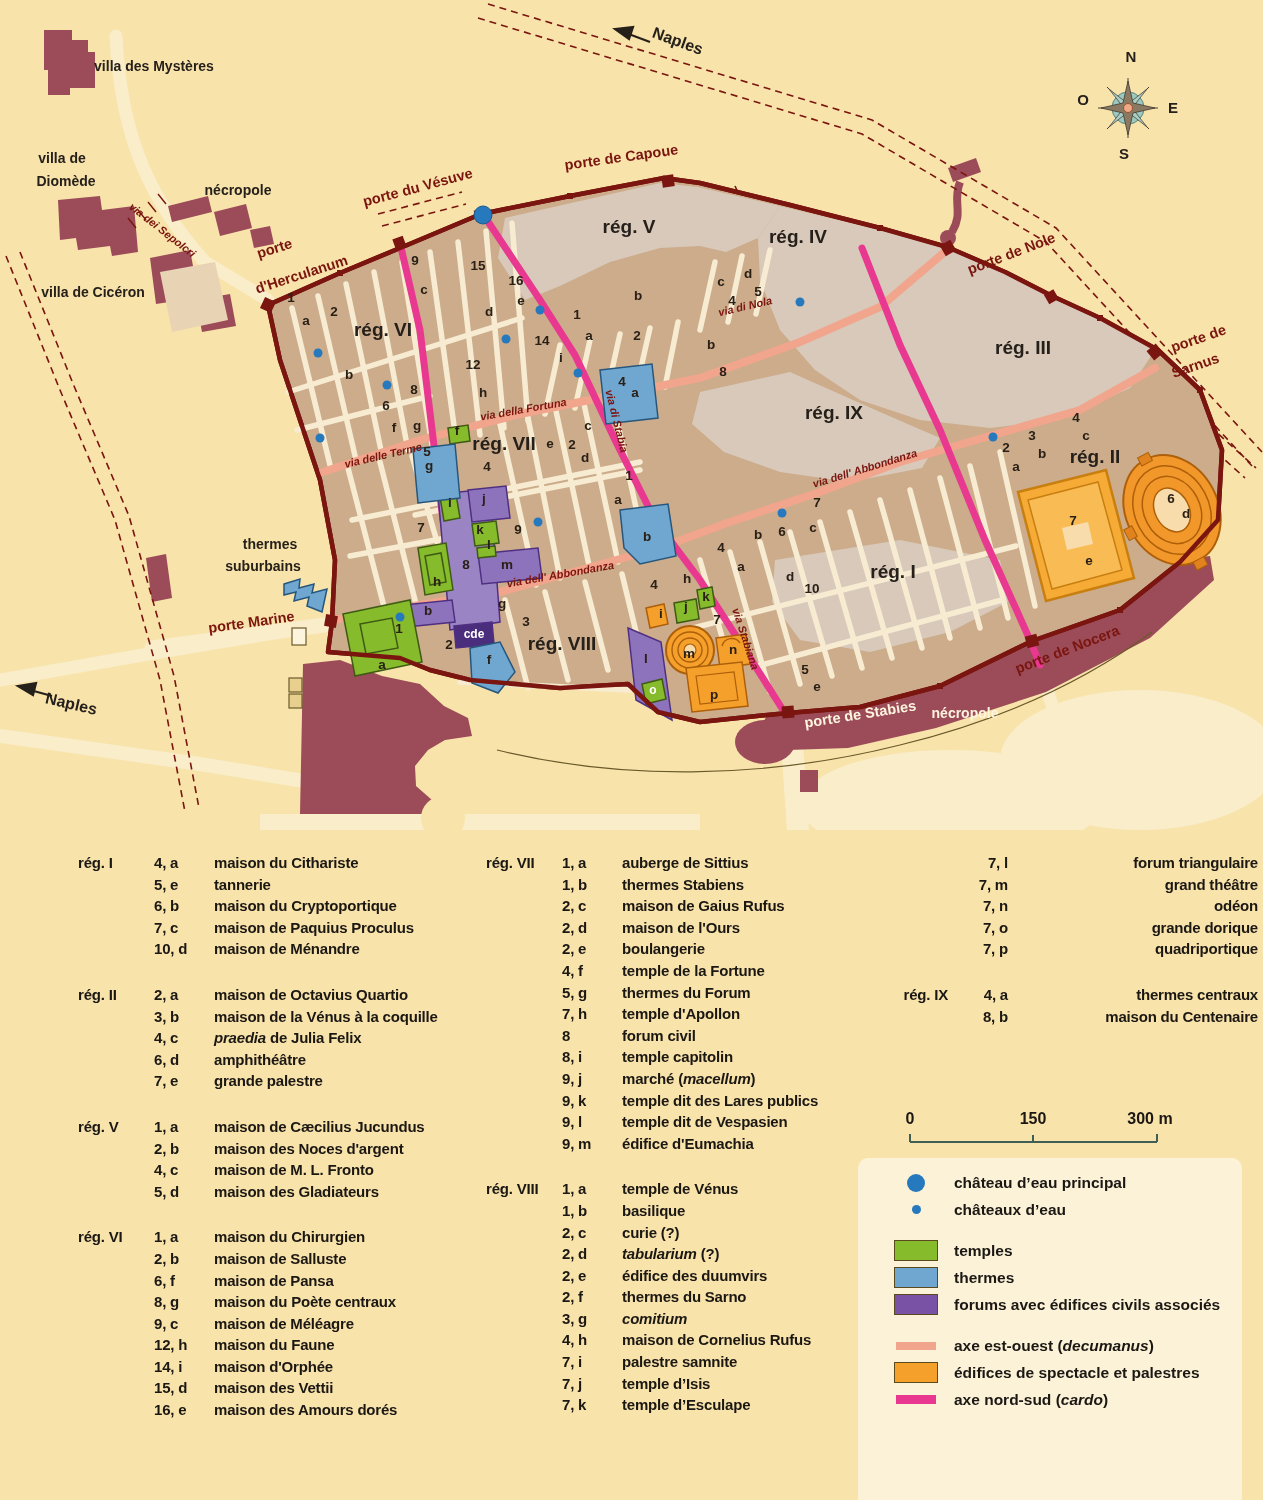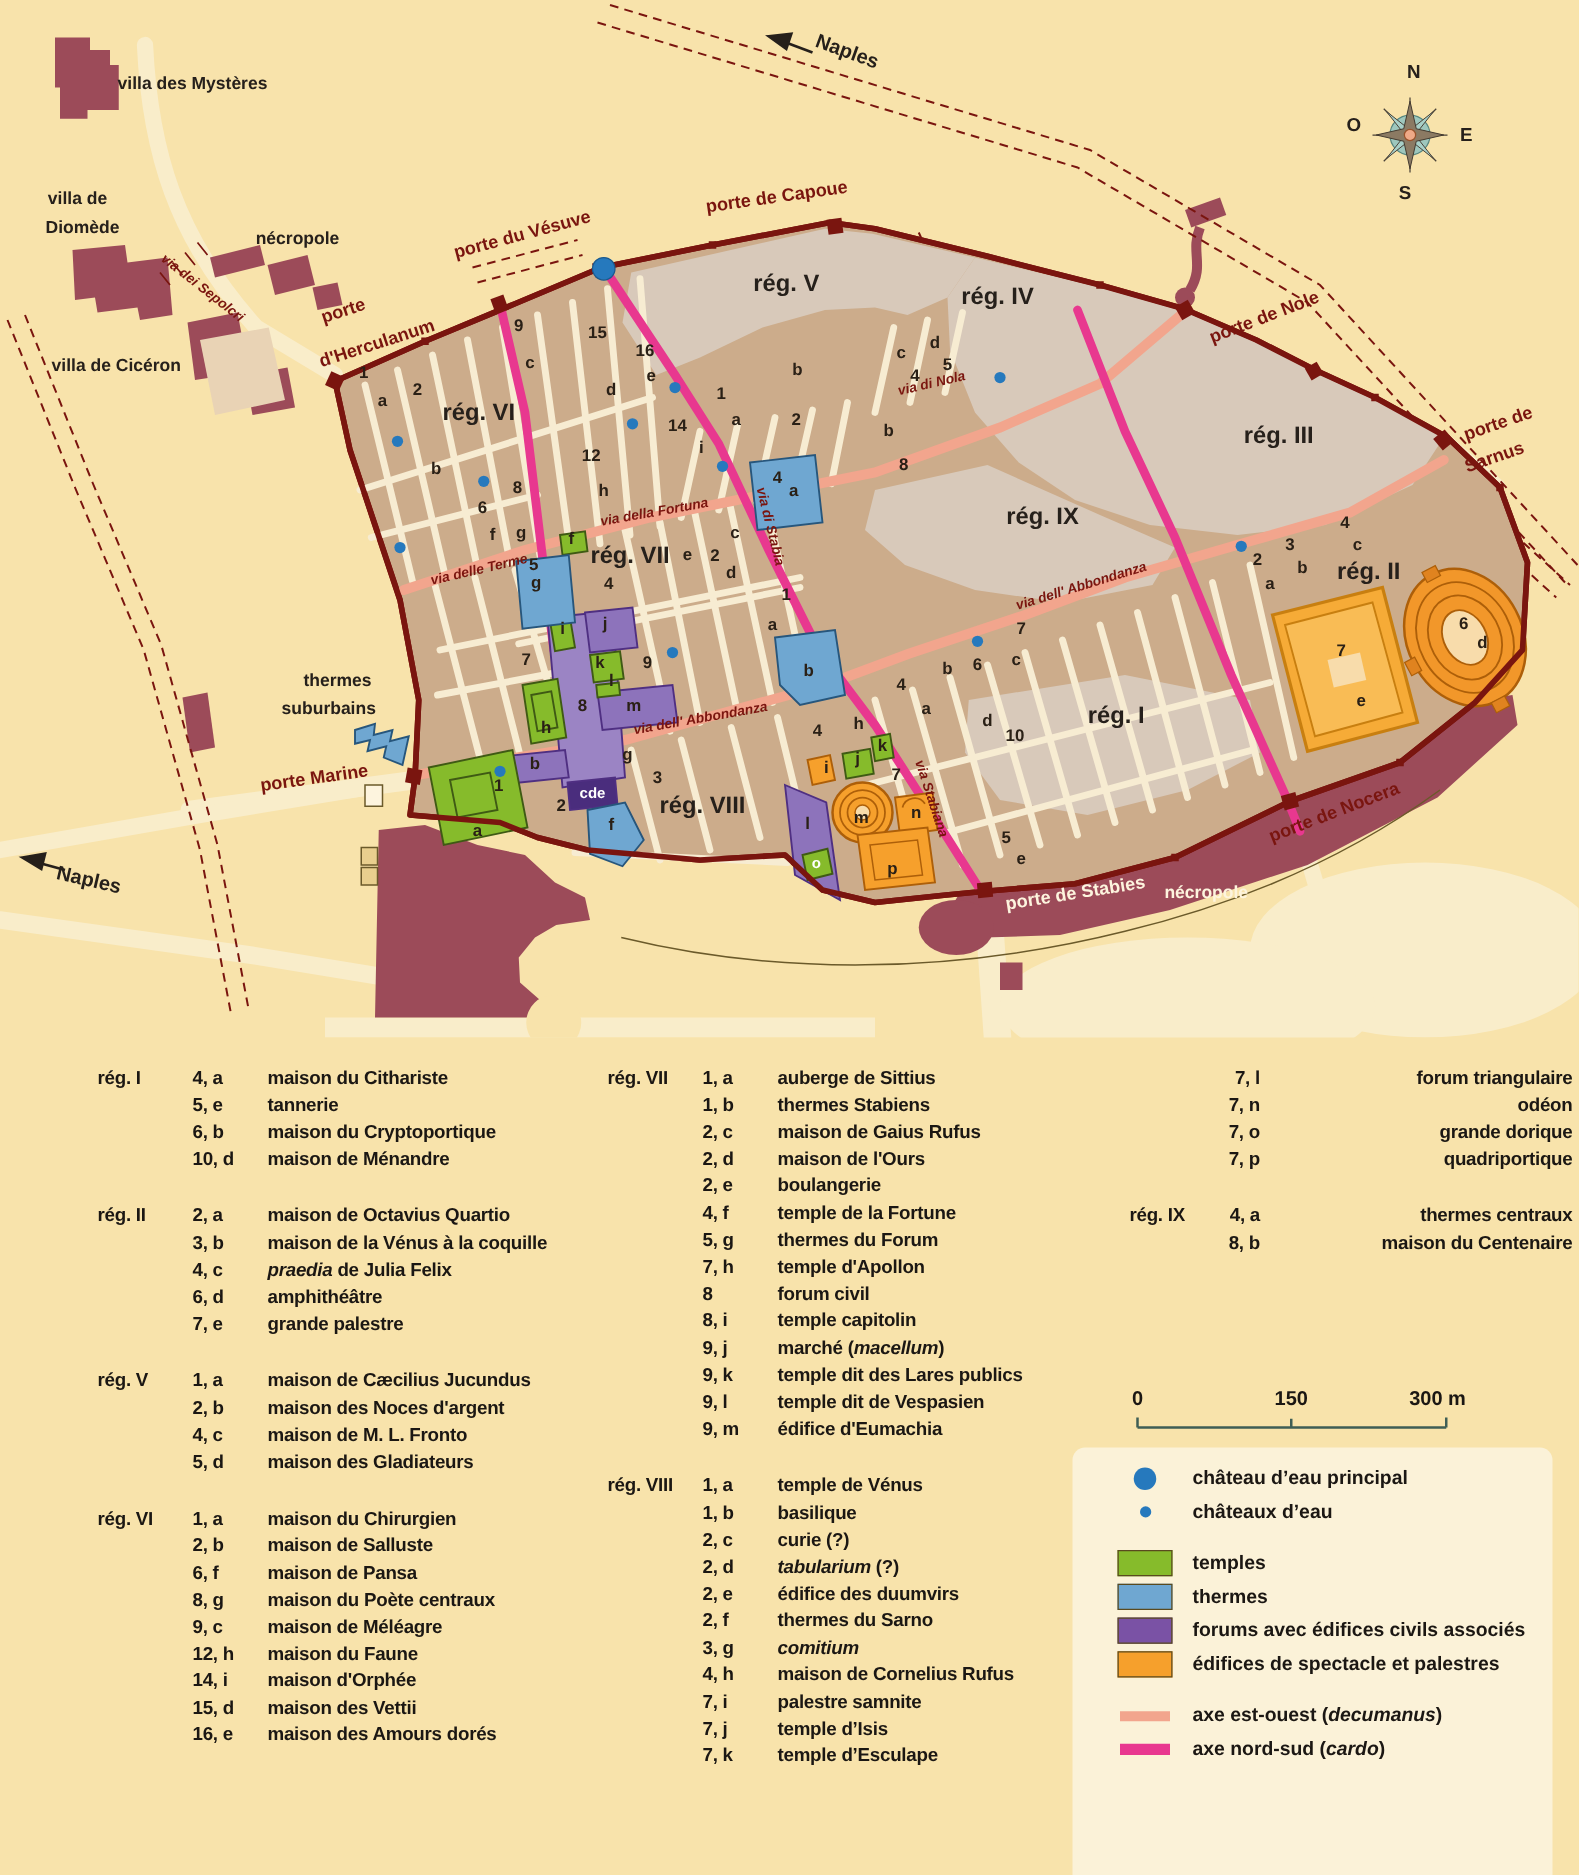--- a/index.html
+++ b/index.html
@@ -400,20 +400,25 @@
       <span class="inum">5, e</span>
       <span class="iname">tannerie</span>
     </div>
       <div class="irow">
       <span class="ireg"></span>
       <span class="inum">6, b</span>
       <span class="iname">maison du Cryptoportique</span>
     </div>
       <div class="irow">
       <span class="ireg"></span>
+      <span class="inum">7, c</span>
+      <span class="iname">maison de Paquius Proculus</span>
+    </div>
+      <div class="irow">
+      <span class="ireg"></span>
       <span class="inum">10, d</span>
       <span class="iname">maison de Ménandre</span>
     </div>
       <div class="irow gap">
       <span class="ireg">rég. II</span>
       <span class="inum">2, a</span>
       <span class="iname">maison de Octavius Quartio</span>
     </div>
       <div class="irow">
       <span class="ireg"></span>
@@ -628,20 +633,25 @@
       <span class="inum">7, k</span>
       <span class="iname">temple d’Esculape</span>
     </div>
     </div>
   <div id="col3" class="index-col">
 
   <div class="irow">
       <span class="ireg"></span>
       <span class="inum">7, l</span>
       <span class="iname">forum triangulaire</span>
+    </div>
+      <div class="irow">
+      <span class="ireg"></span>
+      <span class="inum">7, m</span>
+      <span class="iname">grand théâtre</span>
     </div>
       <div class="irow">
       <span class="ireg"></span>
       <span class="inum">7, n</span>
       <span class="iname">odéon</span>
     </div>
       <div class="irow">
       <span class="ireg"></span>
       <span class="inum">7, o</span>
       <span class="iname">grande dorique</span>
@@ -700,32 +710,32 @@
           <span class="sw-box" style="background: rgb(111, 167, 209);"></span>
         </span>
       <span class="llabel">thermes</span>
     </div>
       <div class="lrow">
       <span class="lsw">
           <span class="sw-box" style="background: rgb(122, 82, 165);"></span>
         </span>
       <span class="llabel">forums avec édifices civils associés</span>
     </div>
+      <div class="lrow gap">
+      <span class="lsw">
+          <span class="sw-lineA" style="background: rgb(242, 165, 141);"></span>
+        </span>
+      <span class="llabel">axe est-ouest (<i>decumanus</i>)</span>
+    </div>
       <div class="lrow">
       <span class="lsw">
           <span class="sw-box" style="background: rgb(246, 160, 44);"></span>
         </span>
       <span class="llabel">édifices de spectacle et palestres</span>
     </div>
-      <div class="lrow gap">
-      <span class="lsw">
-          <span class="sw-lineA" style="background: rgb(242, 165, 141);"></span>
-        </span>
-      <span class="llabel">axe est-ouest (<i>decumanus</i>)</span>
-    </div>
       <div class="lrow">
       <span class="lsw">
           <span class="sw-lineB" style="background: rgb(232, 56, 143);"></span>
         </span>
       <span class="llabel">axe nord-sud (<i>cardo</i>)</span>
     </div>
     </div>
 
 </div>
 

